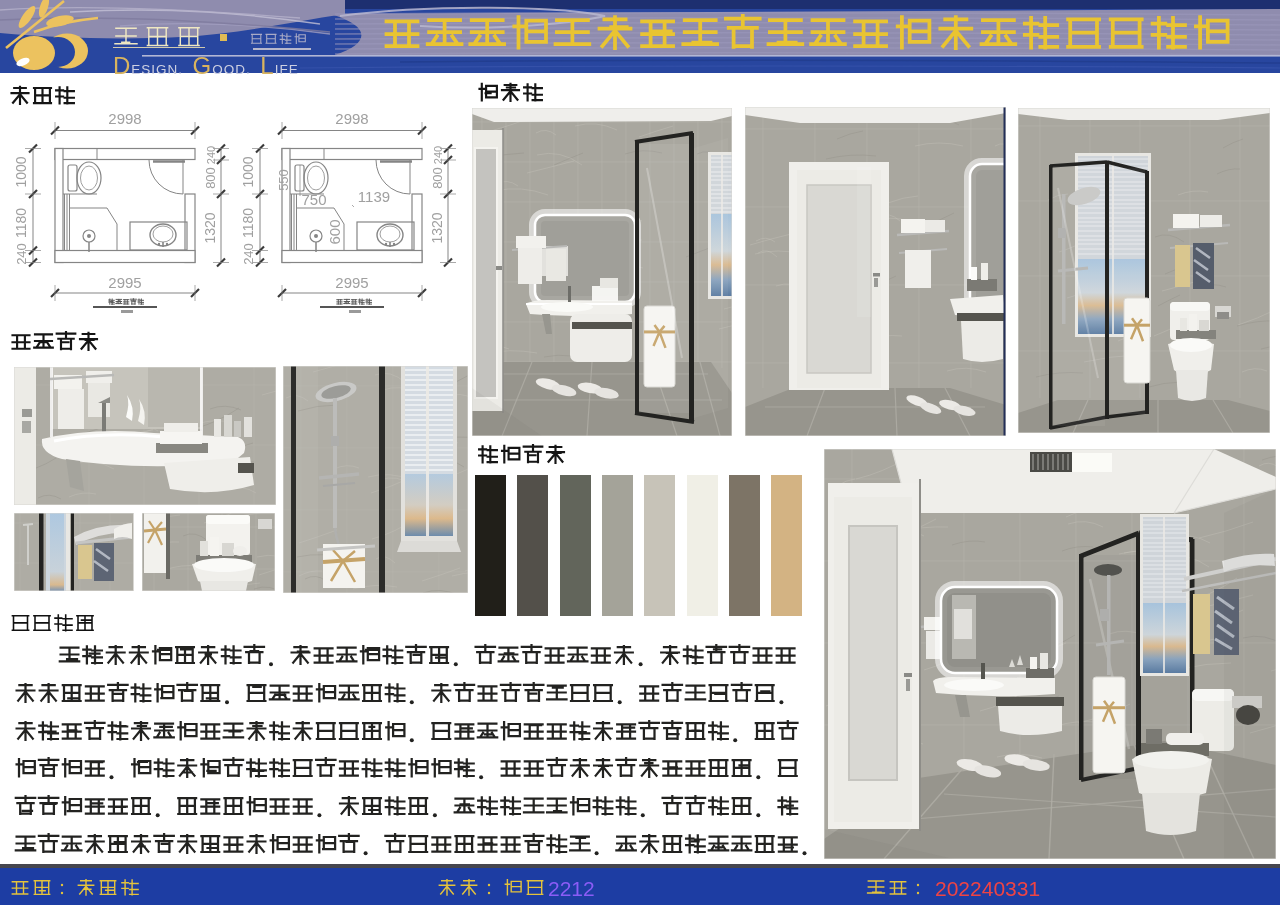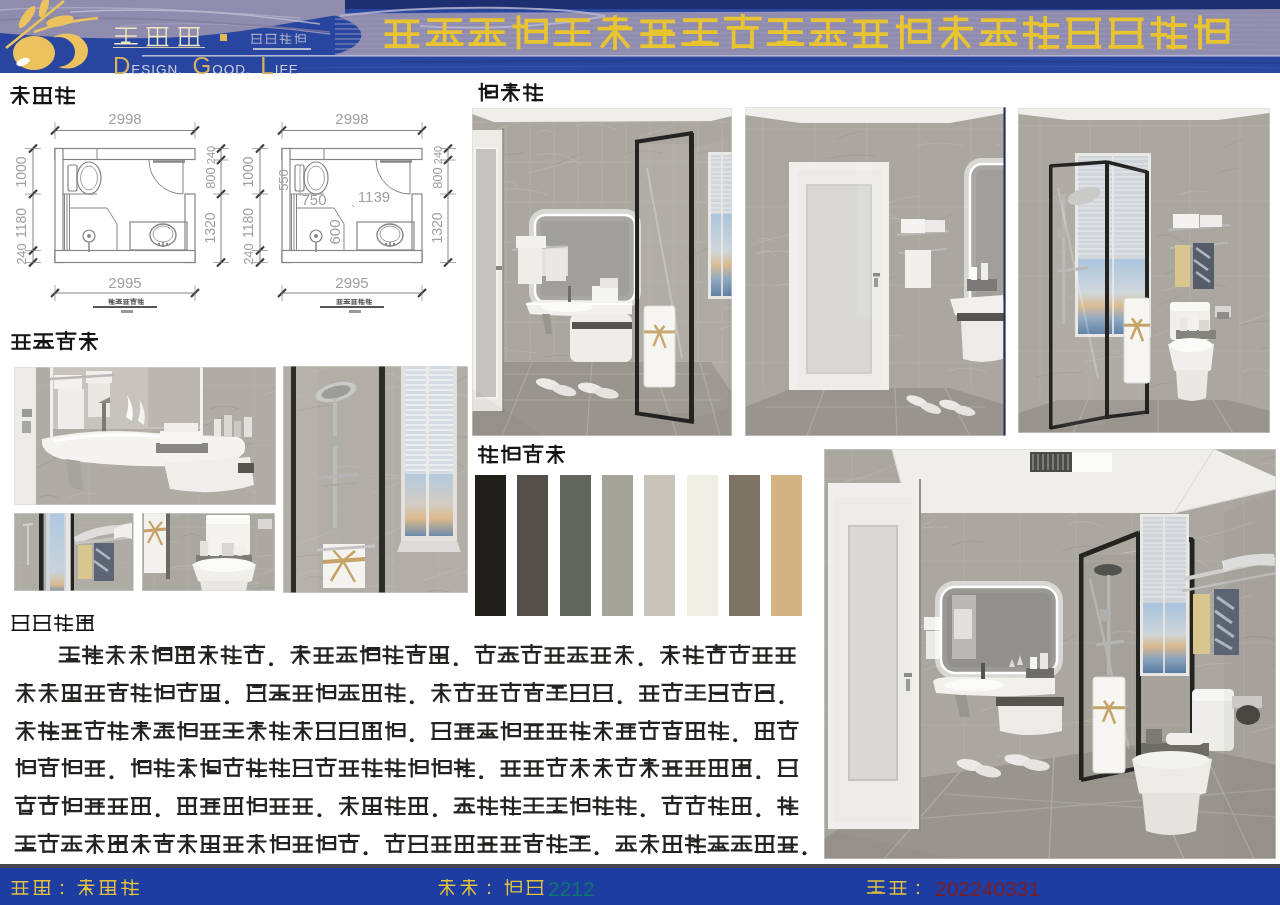--- a/index.html
+++ b/index.html
@@ -1218,20 +1218,20 @@
   </svg>
 
 <svg style="position:absolute;left:437px;top:877px" width="114" height="25" viewBox="0 0 114 25">
     <path d="M2.3 8.2L17.7 8.2M10.0 2.6L10.0 18.1M10.0 9.3L3.7 17.0M10.0 9.3L16.3 17.0M4.7 3.7L15.3 3.7" stroke="#e5c33c" stroke-width="1.42" fill="none" stroke-linecap="square"></path>
     <path d="M24.3 8.2L39.7 8.2M32.0 2.6L32.0 18.1M32.0 9.3L25.7 17.0M32.0 9.3L38.3 17.0M26.7 3.7L37.3 3.7" stroke="#e5c33c" stroke-width="1.42" fill="none" stroke-linecap="square"></path>
     <circle cx="52.0" cy="8.0" r="1.2" fill="#e5c33c"></circle>
     <circle cx="52.0" cy="16.0" r="1.2" fill="#e5c33c"></circle>
     <path d="M70.4 2.6L70.4 17.7M68.3 7.2L72.5 7.2M74.2 4.4L84.1 4.4M74.2 4.4L74.2 14.9M84.1 4.4L84.1 14.9M74.2 14.9L84.1 14.9M74.2 9.6L84.1 9.6" stroke="#e5c33c" stroke-width="1.42" fill="none" stroke-linecap="square"></path>
     <path d="M90.3 3.7L105.7 3.7M90.3 17.4L105.7 17.4M91.3 3.7L91.3 17.4M104.7 3.7L104.7 17.4M91.3 10.4L104.7 10.4" stroke="#e5c33c" stroke-width="1.42" fill="none" stroke-linecap="square"></path>
   </svg>
-<div class="abs" style="left:548px;top:877px;color:#0f766e;font-size:21px;">2212</div>
+<div class="abs" style="left:548px;top:877px;color:#8b5cf6;font-size:21px;">2212</div>
 
 <svg style="position:absolute;left:866px;top:877px" width="70" height="25" viewBox="0 0 70 25">
     <path d="M2.3 4.0L17.7 4.0M2.3 10.0L17.7 10.0M1.6 16.0L18.4 16.0M10.0 4.0L10.0 16.0M6.6 15.3L15.1 15.3" stroke="#e5c33c" stroke-width="1.42" fill="none" stroke-linecap="square"></path>
     <path d="M24.3 4.7L39.7 4.7M24.3 11.1L39.7 11.1M24.3 17.0L39.7 17.0M28.5 4.7L28.5 17.0M35.5 4.7L35.5 17.0" stroke="#e5c33c" stroke-width="1.42" fill="none" stroke-linecap="square"></path>
     <circle cx="52.0" cy="8.0" r="1.2" fill="#e5c33c"></circle>
     <circle cx="52.0" cy="16.0" r="1.2" fill="#e5c33c"></circle>
   </svg>
-<div class="abs" style="left:935px;top:877px;color:#7f1d1d;font-size:21px;">202240331</div>
+<div class="abs" style="left:935px;top:877px;color:#ef4444;font-size:21px;">202240331</div>
 </body></html>

